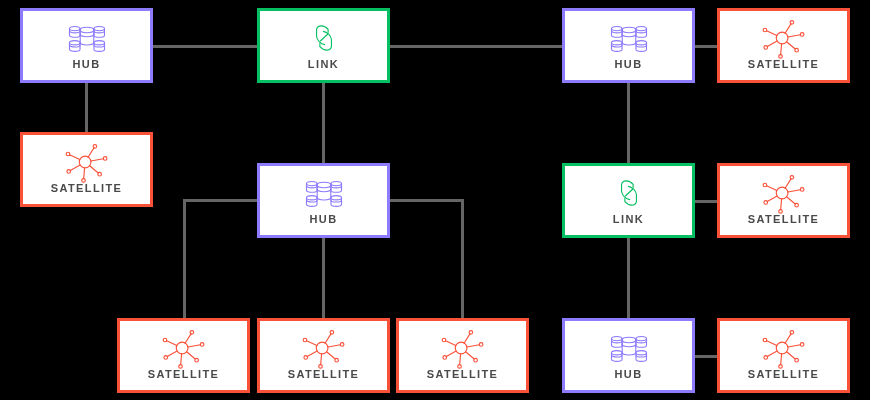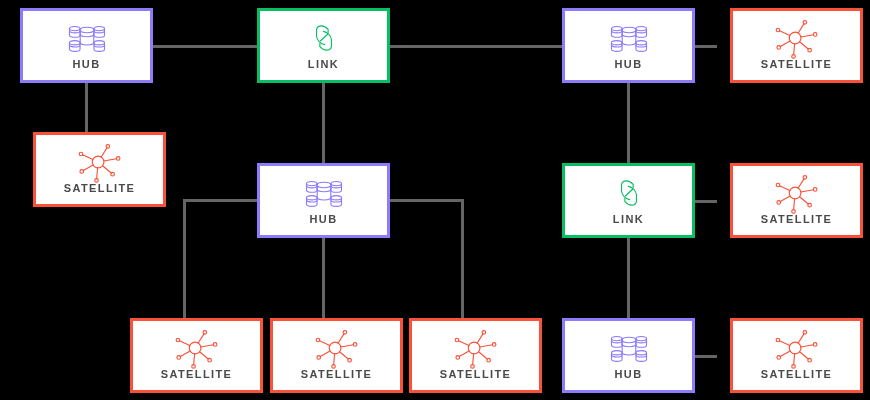--- a/index.html
+++ b/index.html
@@ -32,21 +32,21 @@
     border-style: solid;
     border-width: 3px;
     display: flex;
     flex-direction: column;
     align-items: center;
     justify-content: center;
     z-index: 5;
   }
   .node.hub      { border-color: #8C7BFD; }
   .node.link     { border-color: #06BF62; }
-  .node.satellite{ border-color: #FA5139; margin-left: 13px; }
+  .node.satellite{ border-color: #FA5139; }
 
   .node-icon {
     width: 46px;
     height: 32px;
     display: flex;
     align-items: center;
     justify-content: center;
     margin-bottom: 5px;
   }
   .node-icon svg { display: block; overflow: visible; }

